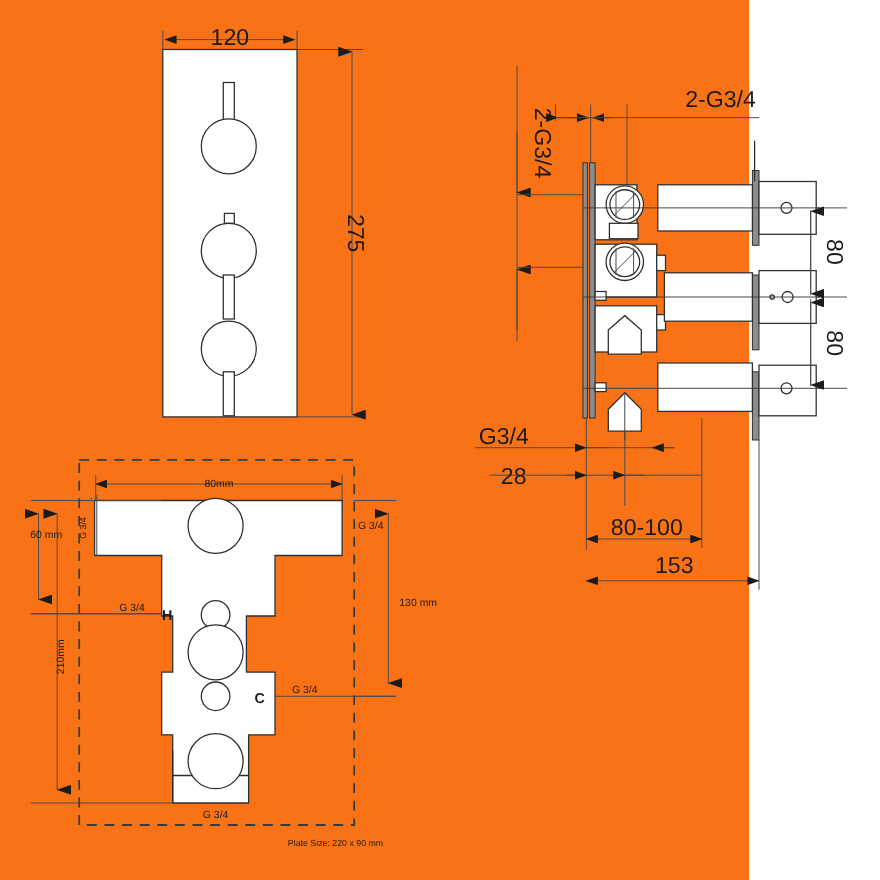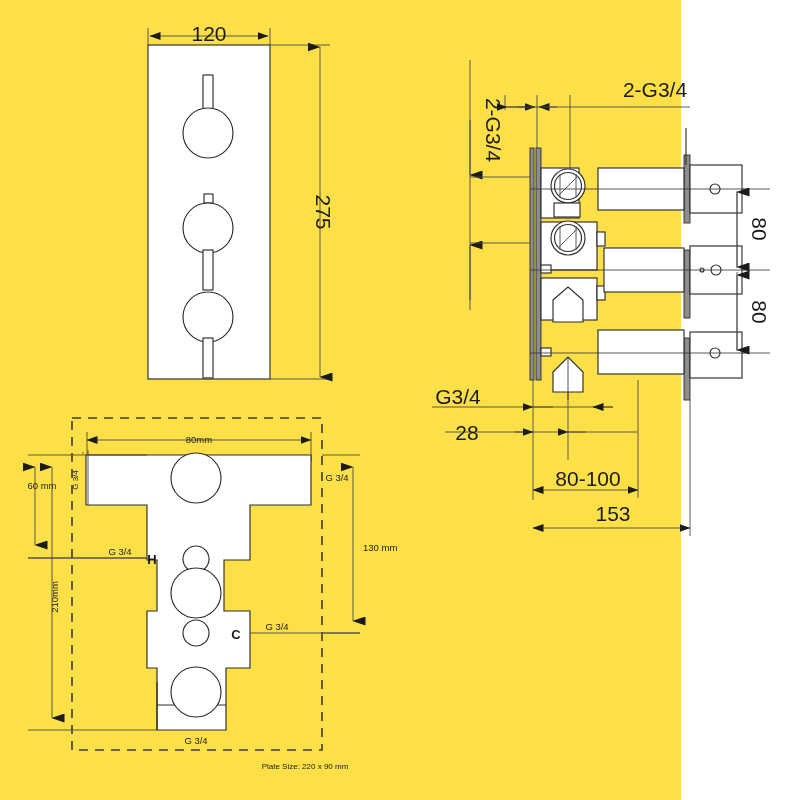--- a/index.html
+++ b/index.html
@@ -11,21 +11,21 @@
   body {
     font-family: "Liberation Sans", sans-serif;
     width: 800px;
     height: 800px;
     overflow: hidden;
   }
   #sheet {
     position: relative;
     width: 681px;
     height: 800px;
-    background: #fde047;
+    background: #f97316;
   }
   #sheet svg {
     position: absolute;
     top: 0;
     left: 0;
     display: block;
   }
   .ln-thin  { stroke: #4a4a4a; stroke-width: 0.9; fill: none; }
   .ln-obj   { stroke: #2e2e2e; stroke-width: 1.15; fill: none; }
   .ln-dash  { stroke: #3a3a3a; stroke-width: 1.6; fill: none; stroke-dasharray: 9 7; }

